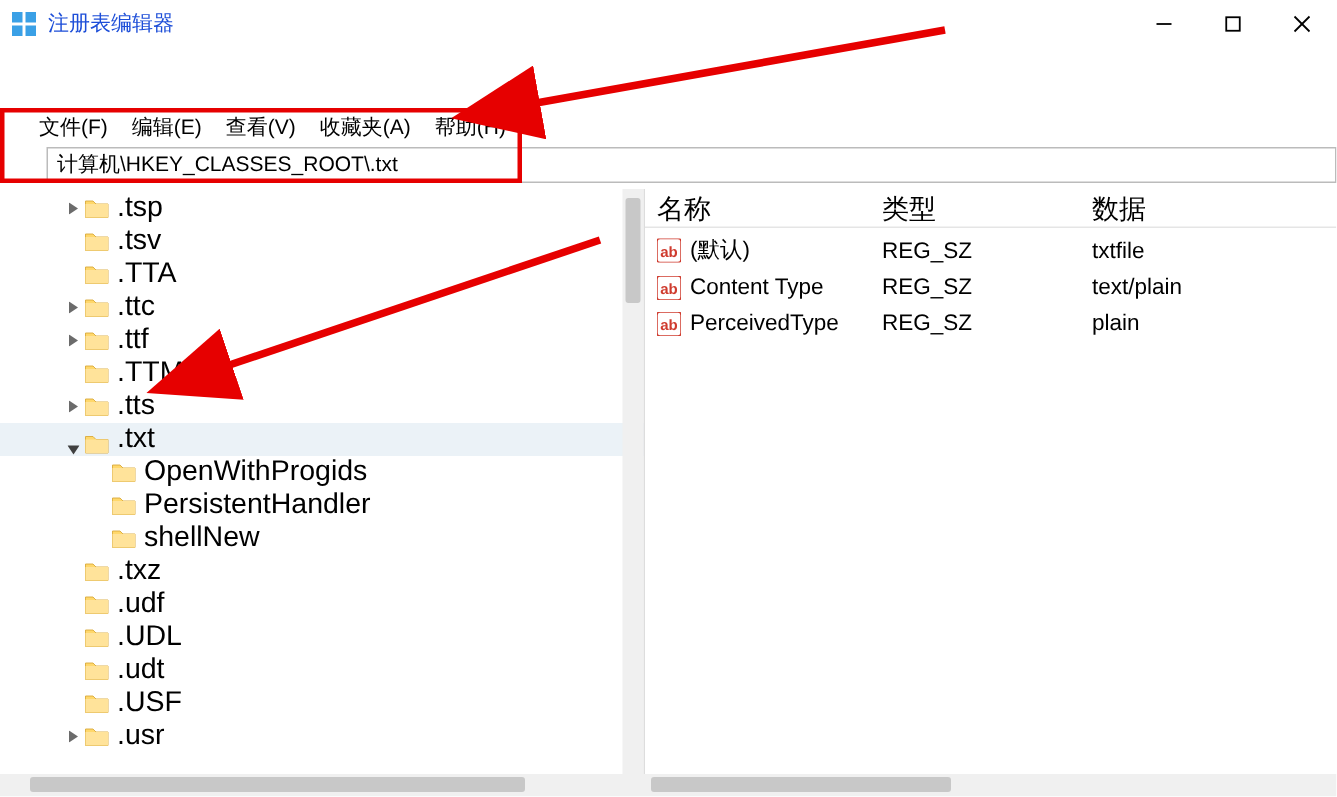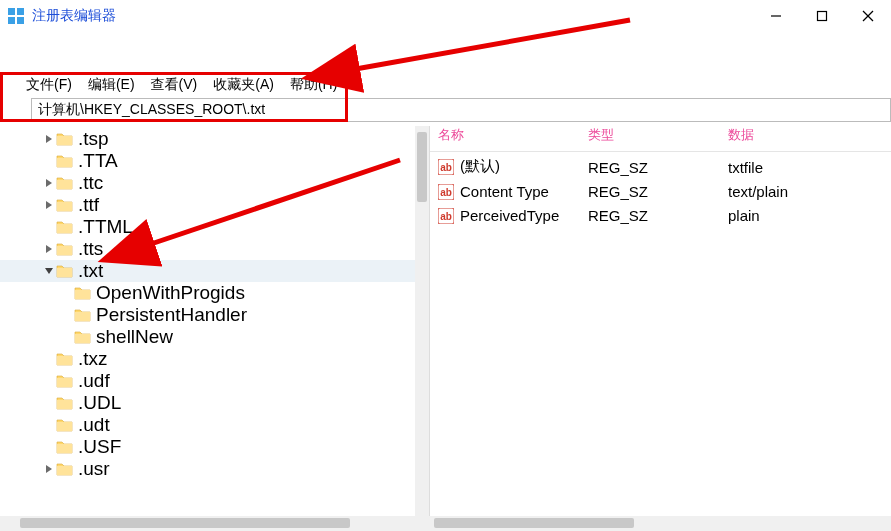--- a/index.html
+++ b/index.html
@@ -143,31 +143,33 @@
   .folder-icon {
     width: 18px; height: 16px;
     margin-right: 4px;
     flex-shrink: 0;
   }
   .tree-label {
     color: #000;
   }
   .tree-row.selected {
     background: rgba(0, 90, 158, 0.08);
+    align-items: flex-end;
   }
   .tree-row.selected .tree-label {
     
   }
   
   .list-header {
     display: flex;
     height: 26px;
+    align-items: center;
     border-bottom: 1px solid #e5e5e5;
-    font-size: 13px;
-    color: #ec4899;
+    font-size: 18px;
+    color: #000000;
     background: #fff;
   }
   .col {
     padding: 0 8px;
   }
   .col-name { width: 150px; }
   .col-type { width: 140px; }
   .col-data { flex: 1; }
   .list-body {
     flex: 1;
@@ -293,20 +295,28 @@
                 <use href="#folder"></use>
               </svg>
               <span class="tree-label">.tsp</span>
             </div>
             <div class="tree-row">
               <span class="tree-indent" style="width: 42px;"></span>
               <span class="expander"></span>
               <svg class="folder-icon" viewBox="0 0 18 16">
                 <use href="#folder"></use>
               </svg>
+              <span class="tree-label">.tsv</span>
+            </div>
+            <div class="tree-row">
+              <span class="tree-indent" style="width: 42px;"></span>
+              <span class="expander"></span>
+              <svg class="folder-icon" viewBox="0 0 18 16">
+                <use href="#folder"></use>
+              </svg>
               <span class="tree-label">.TTA</span>
             </div>
             <div class="tree-row">
               <span class="tree-indent" style="width: 42px;"></span>
               <span class="expander">
                 <svg width="8" height="8" viewBox="0 0 8 8">
                   <polygon points="1,0 7,4 1,8" fill="#6b6b6b"></polygon>
                 </svg>
               </span>
               <svg class="folder-icon" viewBox="0 0 18 16">

